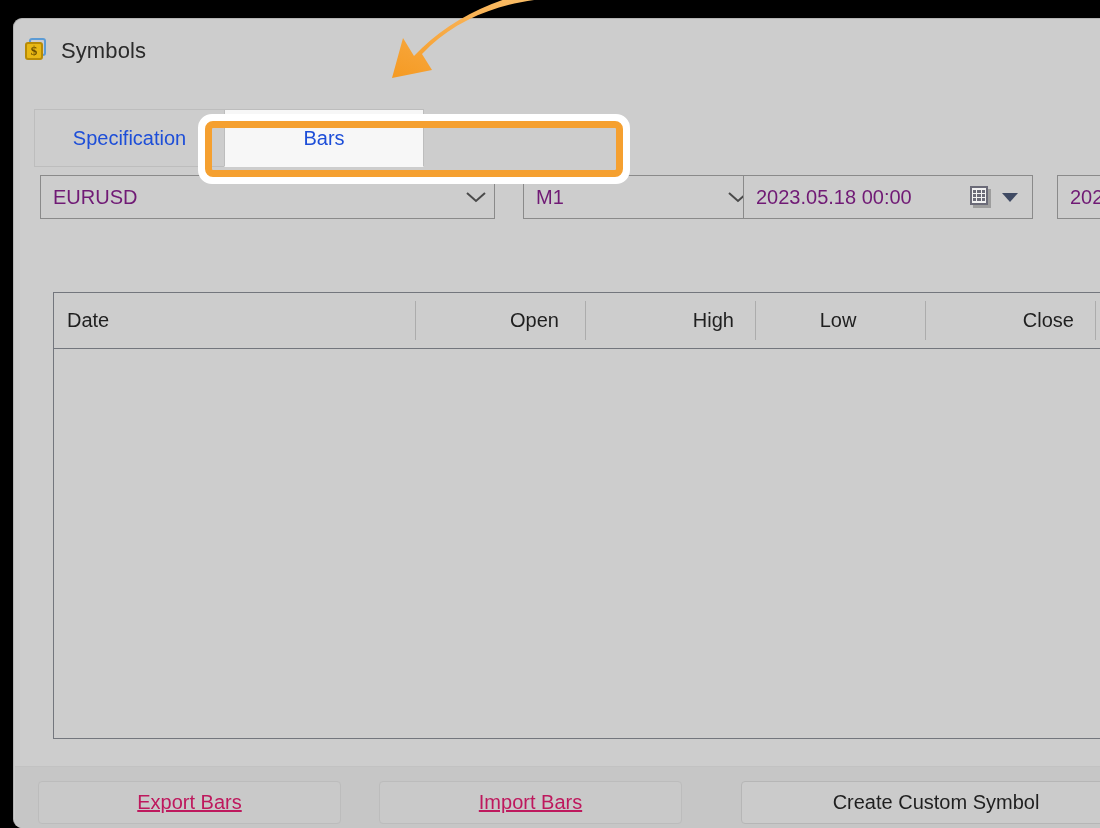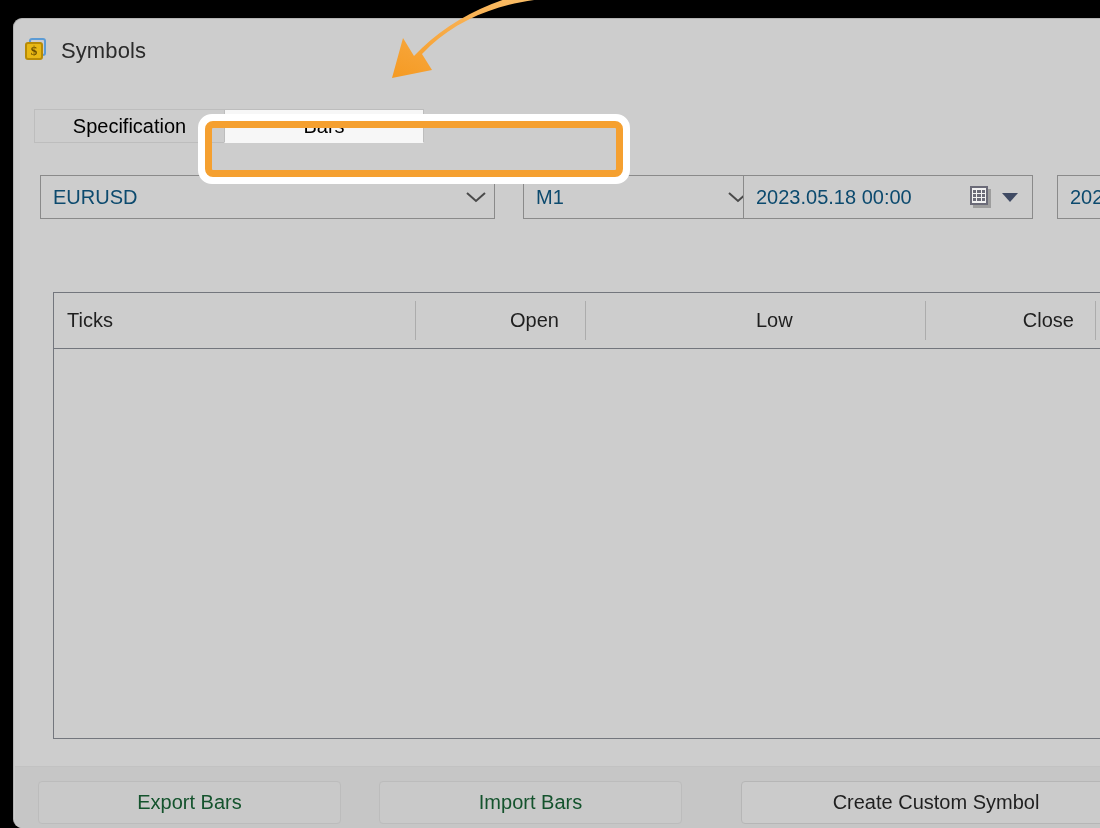--- a/index.html
+++ b/index.html
@@ -94,25 +94,25 @@
   #tabstrip {
     position: absolute;
     left: 7px;
     top: 89px;
     height: 46px;
     width: 1080px;
   }
   .tab {
     position: absolute;
     top: 0;
-    height: 34px;
+    height: 58px;
     box-sizing: border-box;
     border: 1px solid #bdbdbd;
     font-size: 20px;
-    color: #000000;
+    color: #1d4ed8;
     display: flex;
     align-items: center;
     justify-content: center;
     white-space: nowrap;
   }
   .tab.active {
     background: #f7f7f7;
     border-bottom-color: #f7f7f7;
   }
   .tab.inactive {
@@ -180,21 +180,21 @@
     top: 0;
     height: 44px;
     box-sizing: border-box;
     background: #cdcdcd;
     border: 1px solid #8a8a8a;
     display: flex;
     align-items: center;
   }
   .field .value {
     font-size: 20px;
-    color: #0c4a6e;
+    color: #701a75;
     padding-left: 12px;
     white-space: nowrap;
     flex: 1;
     overflow: hidden;
   }
   .chev {
     width: 36px;
     height: 100%;
     display: flex;
     align-items: center;
@@ -277,21 +277,21 @@
     position: absolute;
     right: 0;
     top: 8px;
     bottom: 8px;
     width: 1px;
     background: #acacac;
   }
   #col-date  { left: 0;   width: 362px; justify-content: flex-start; padding-left: 13px; box-sizing: border-box; }
   #col-open  { left: 362px; width: 170px; justify-content: flex-end; padding-right: 27px; box-sizing: border-box; }
   #col-high  { left: 532px; width: 170px; justify-content: flex-end; padding-right: 22px; box-sizing: border-box; }
-  #col-low   { left: 702px; width: 170px; justify-content: flex-start; padding-right: 6px; box-sizing: border-box; }
+  #col-low   { left: 702px; width: 170px; justify-content: center; padding-right: 6px; box-sizing: border-box; }
   #col-close { left: 872px; width: 170px; justify-content: flex-end; padding-right: 22px; box-sizing: border-box; }
   #table-body {
     position: absolute;
     left: 0; top: 56px; right: 0; bottom: 0;
     background: #cdcdcd;
   }
 
   
   #footer-divider {
     position: absolute;
@@ -318,23 +318,24 @@
     border-radius: 4px;
     background: #cbcbcb;
     font-size: 20px;
     display: flex;
     align-items: center;
     justify-content: center;
     color: #1f1f1f;
     white-space: nowrap;
   }
   .btn.disabled {
-    color: #14532d;
+    color: #be185d;
     background: #c9c9c9;
     border-color: #bcbcbc;
+    text-decoration: underline;
   }
   #btn-export { left: 23px;  width: 303px; }
   #btn-import { left: 364px; width: 303px; text-align: right; }
   #btn-create { left: 726px; width: 390px; }
 </style>
 </head>
 <body>
 
 <div id="dialog">
   <div id="dialog-inner">
@@ -397,25 +398,29 @@
       </div>
 
       <div class="field" id="field-dateto">
         <span class="value">2023</span>
       </div>
     </div>
 
     <div id="table">
       <div id="table-header">
         <div class="col-head" id="col-date">
-          <span>Ticks</span>
+          <span>Date</span>
           <span class="sep"></span>
         </div>
         <div class="col-head" id="col-open">
           <span>Open</span>
+          <span class="sep"></span>
+        </div>
+        <div class="col-head" id="col-high">
+          <span>High</span>
           <span class="sep"></span>
         </div>
         <div class="col-head" id="col-low">
           <span>Low</span>
           <span class="sep"></span>
         </div>
         <div class="col-head" id="col-close">
           <span>Close</span>
           <span class="sep"></span>
         </div>

